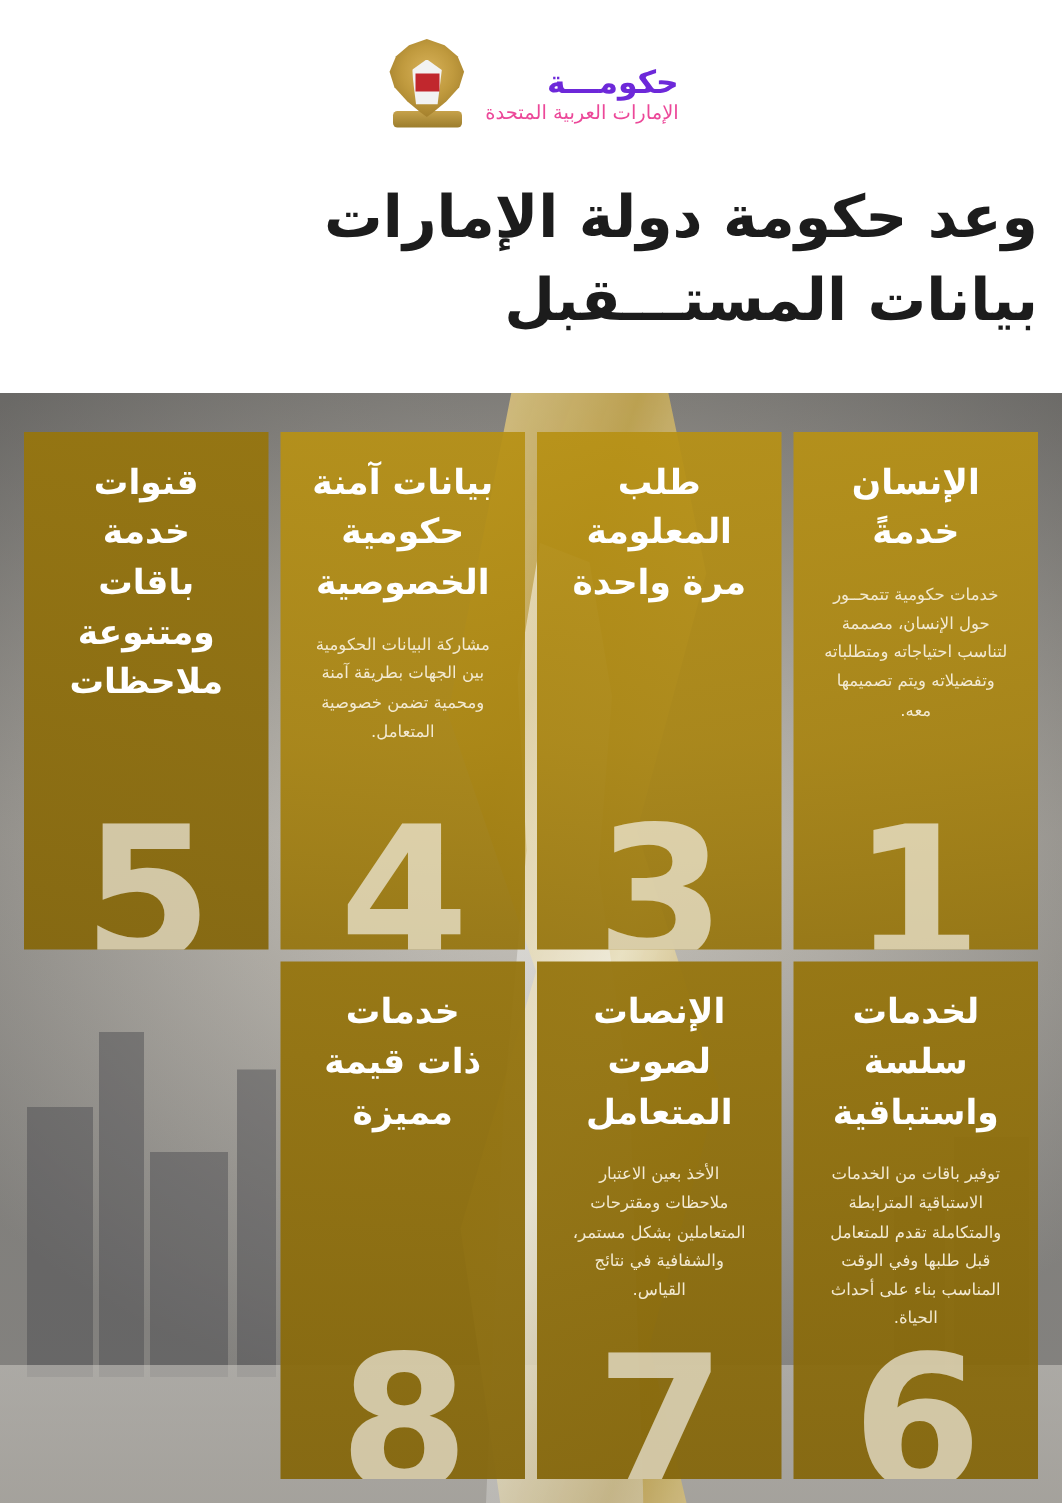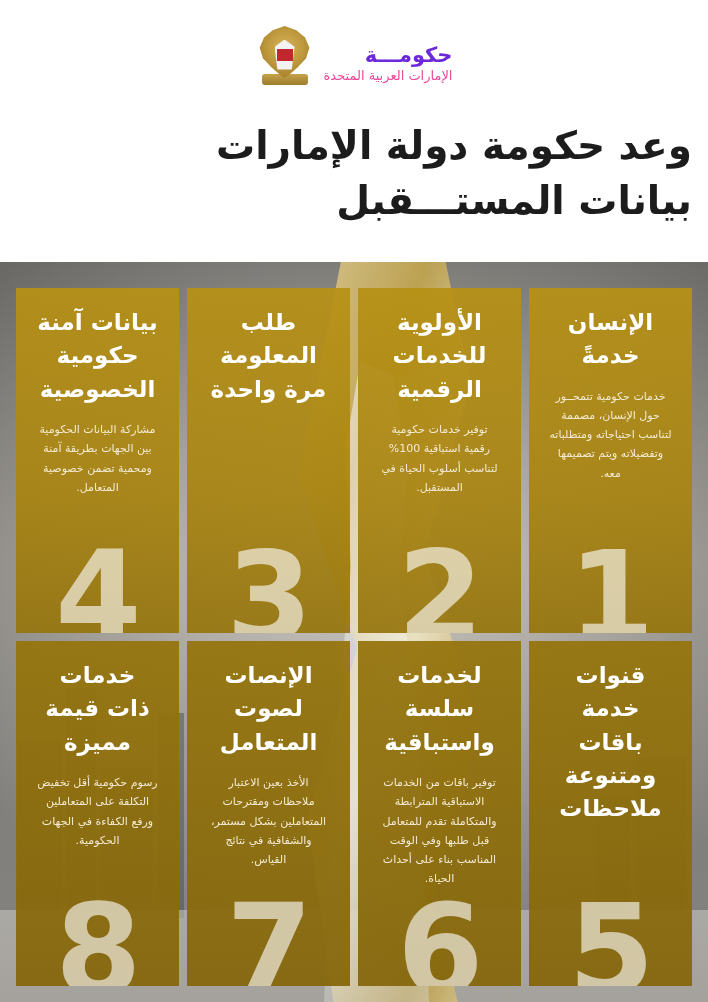--- a/index.html
+++ b/index.html
@@ -214,29 +214,20 @@
 
     <div class="card">
       <h3>
         <span>الإنسان</span><br>
         <span>خدمةً</span>
       </h3>
       <p>خدمات حكومية تتمحــور حول الإنسان، مصممة لتناسب احتياجاته ومتطلباته وتفضيلاته ويتم تصميمها معه.</p>
       <div class="num">1</div>
     </div>
 
-    <div class="card">
-      <h3>
-        <span>الأولوية</span><br>
-        <span>للخدمات</span><br>
-        <span>الرقمية</span>
-      </h3>
-      <p>توفير خدمات حكومية رقمية استباقية 100% لتناسب أسلوب الحياة في المستقبل.</p>
-      <div class="num">2</div>
-    </div>
 
     <div class="card">
       <h3>
         <span>طلب</span><br>
         <span>المعلومة</span><br>
         <span>مرة واحدة</span>
       </h3>
       <div class="num">3</div>
     </div>
 
@@ -278,18 +269,17 @@
       <p>الأخذ بعين الاعتبار ملاحظات ومقترحات المتعاملين بشكل مستمر، والشفافية في نتائج القياس.</p>
       <div class="num">7</div>
     </div>
 
     <div class="card dark">
       <h3>
         <span>خدمات</span><br>
         <span>ذات قيمة</span><br>
         <span>مميزة</span>
       </h3>
-      <p>رسوم حكومية أقل تخفيض التكلفة على المتعاملين ورفع الكفاءة في الجهات الحكومية.</p>
       <div class="num">8</div>
     </div>
 
   </div>
 </div>
 
 </body></html>

